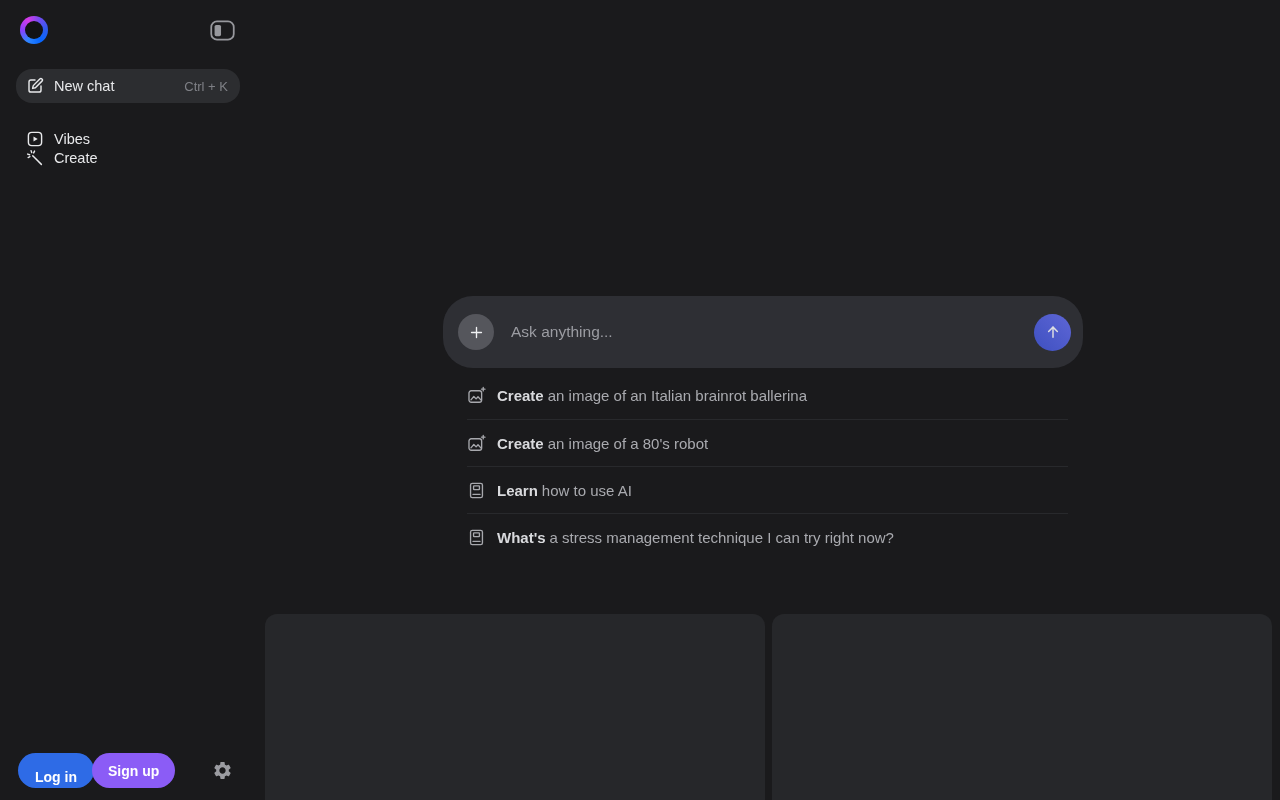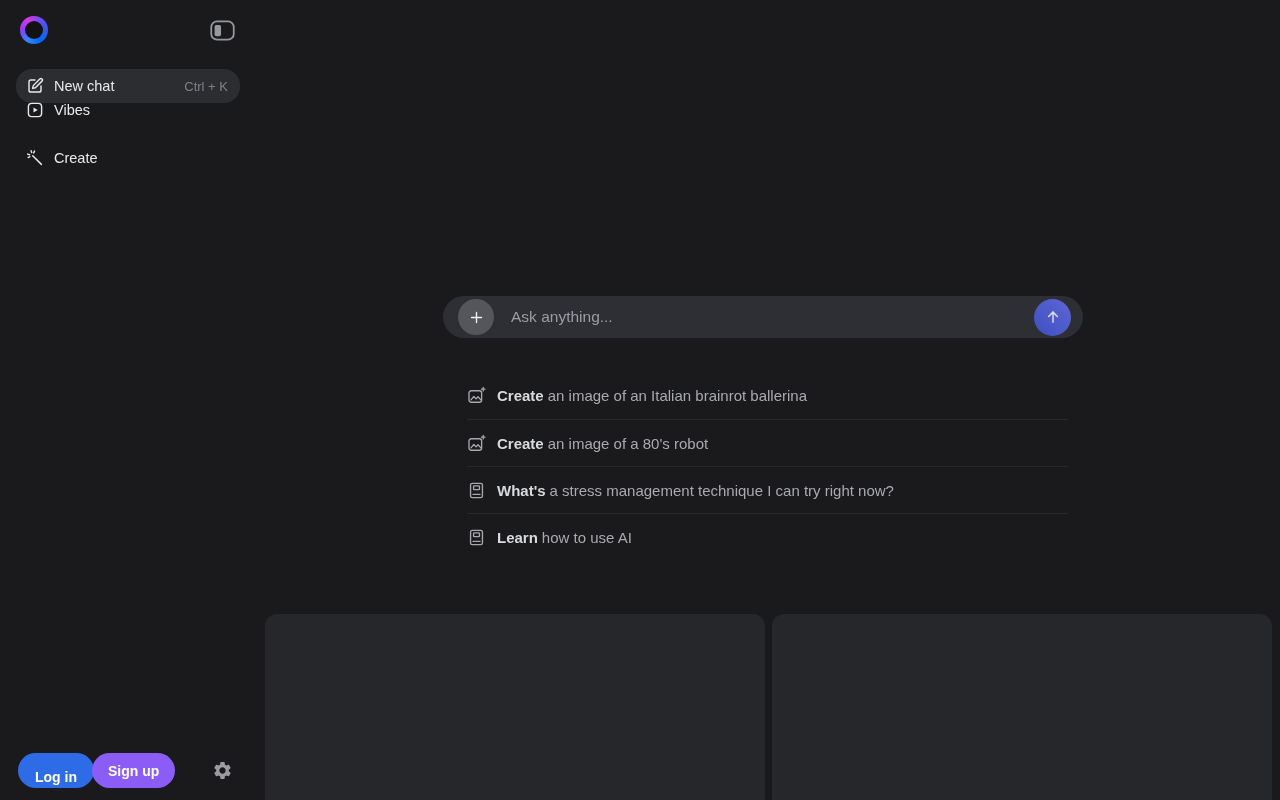--- a/index.html
+++ b/index.html
@@ -54,21 +54,21 @@
     font-family: inherit; cursor: pointer;
   }
   .gear-btn {
     left: 208px; top: 756px; width: 28px; height: 28px;
     display: flex; align-items: center; justify-content: center;
     cursor: pointer;
   }
 
   
   .composer {
-    left: 443px; top: 296px; width: 640px; height: 42px;
+    left: 443px; top: 296px; width: 640px; height: 72px;
     background: #2e2f34; border-radius: 30px;
     display: flex; align-items: center;
     padding: 0 12px 0 15px;
   }
   .plus-btn {
     width: 36px; height: 36px; border-radius: 50%;
     background: #55565c; border: none; cursor: pointer;
     display: flex; align-items: center; justify-content: center;
     flex: 0 0 auto;
   }
@@ -127,21 +127,21 @@
   <span class="nav-icon">
     <svg width="18" height="18" viewBox="0 0 24 24" fill="none" stroke="#e8e9eb" stroke-width="1.9" stroke-linecap="round" stroke-linejoin="round">
       <path d="M12 4H6.5A2.5 2.5 0 0 0 4 6.5v11A2.5 2.5 0 0 0 6.5 20h11a2.5 2.5 0 0 0 2.5-2.5V12"></path>
       <path d="M18.4 2.6a2.05 2.05 0 0 1 2.9 2.9L12.5 14.3 8.8 15.2l.9-3.7 8.7-8.9z"></path>
     </svg>
   </span>
   <span>New chat</span>
   <span class="nav-shortcut">Ctrl + K</span>
 </div>
 
-<div class="abs nav-item" style="top:93px">
+<div class="abs nav-item" style="top:122px">
   <span class="nav-icon">
     <svg width="18" height="18" viewBox="0 0 24 24" fill="none" stroke="#e8e9eb" stroke-width="1.9" stroke-linejoin="round">
       <rect x="3.2" y="3.2" width="17.6" height="17.6" rx="4.5"></rect>
       <path d="M10 8.6l5.6 3.4L10 15.4z" fill="#e8e9eb" stroke="none"></path>
     </svg>
   </span>
   <span>Vibes</span>
 </div>
 
 <div class="abs nav-item" style="top:141px">
@@ -212,30 +212,30 @@
   </div>
 
   <div class="sug-row">
     <span class="sug-icon">
       <svg width="19" height="19" viewBox="0 0 24 24" fill="none" stroke="currentColor" stroke-width="1.7" stroke-linejoin="round">
         <rect x="4.5" y="3" width="15" height="18" rx="2.2"></rect>
         <rect x="8.3" y="6.2" width="7.4" height="4.6" rx="0.8"></rect>
         <path d="M7.5 16.8h9" stroke-linecap="round"></path>
       </svg>
     </span>
-    <span class="sug-text"><b>What's</b><span class="rest">a stress management technique I can try right now?</span></span>
+    <span class="sug-text"><b>Learn</b><span class="rest">how to use AI</span></span>
   </div>
 
   <div class="sug-row">
     <span class="sug-icon">
       <svg width="19" height="19" viewBox="0 0 24 24" fill="none" stroke="currentColor" stroke-width="1.7" stroke-linejoin="round">
         <rect x="4.5" y="3" width="15" height="18" rx="2.2"></rect>
         <rect x="8.3" y="6.2" width="7.4" height="4.6" rx="0.8"></rect>
         <path d="M7.5 16.8h9" stroke-linecap="round"></path>
       </svg>
     </span>
-    <span class="sug-text"><b>Learn</b><span class="rest">how to use AI</span></span>
+    <span class="sug-text"><b>What's</b><span class="rest">a stress management technique I can try right now?</span></span>
   </div>
 
 </div>
 
 <div class="abs card left"></div>
 <div class="abs card right"></div>
 
 </body></html>

